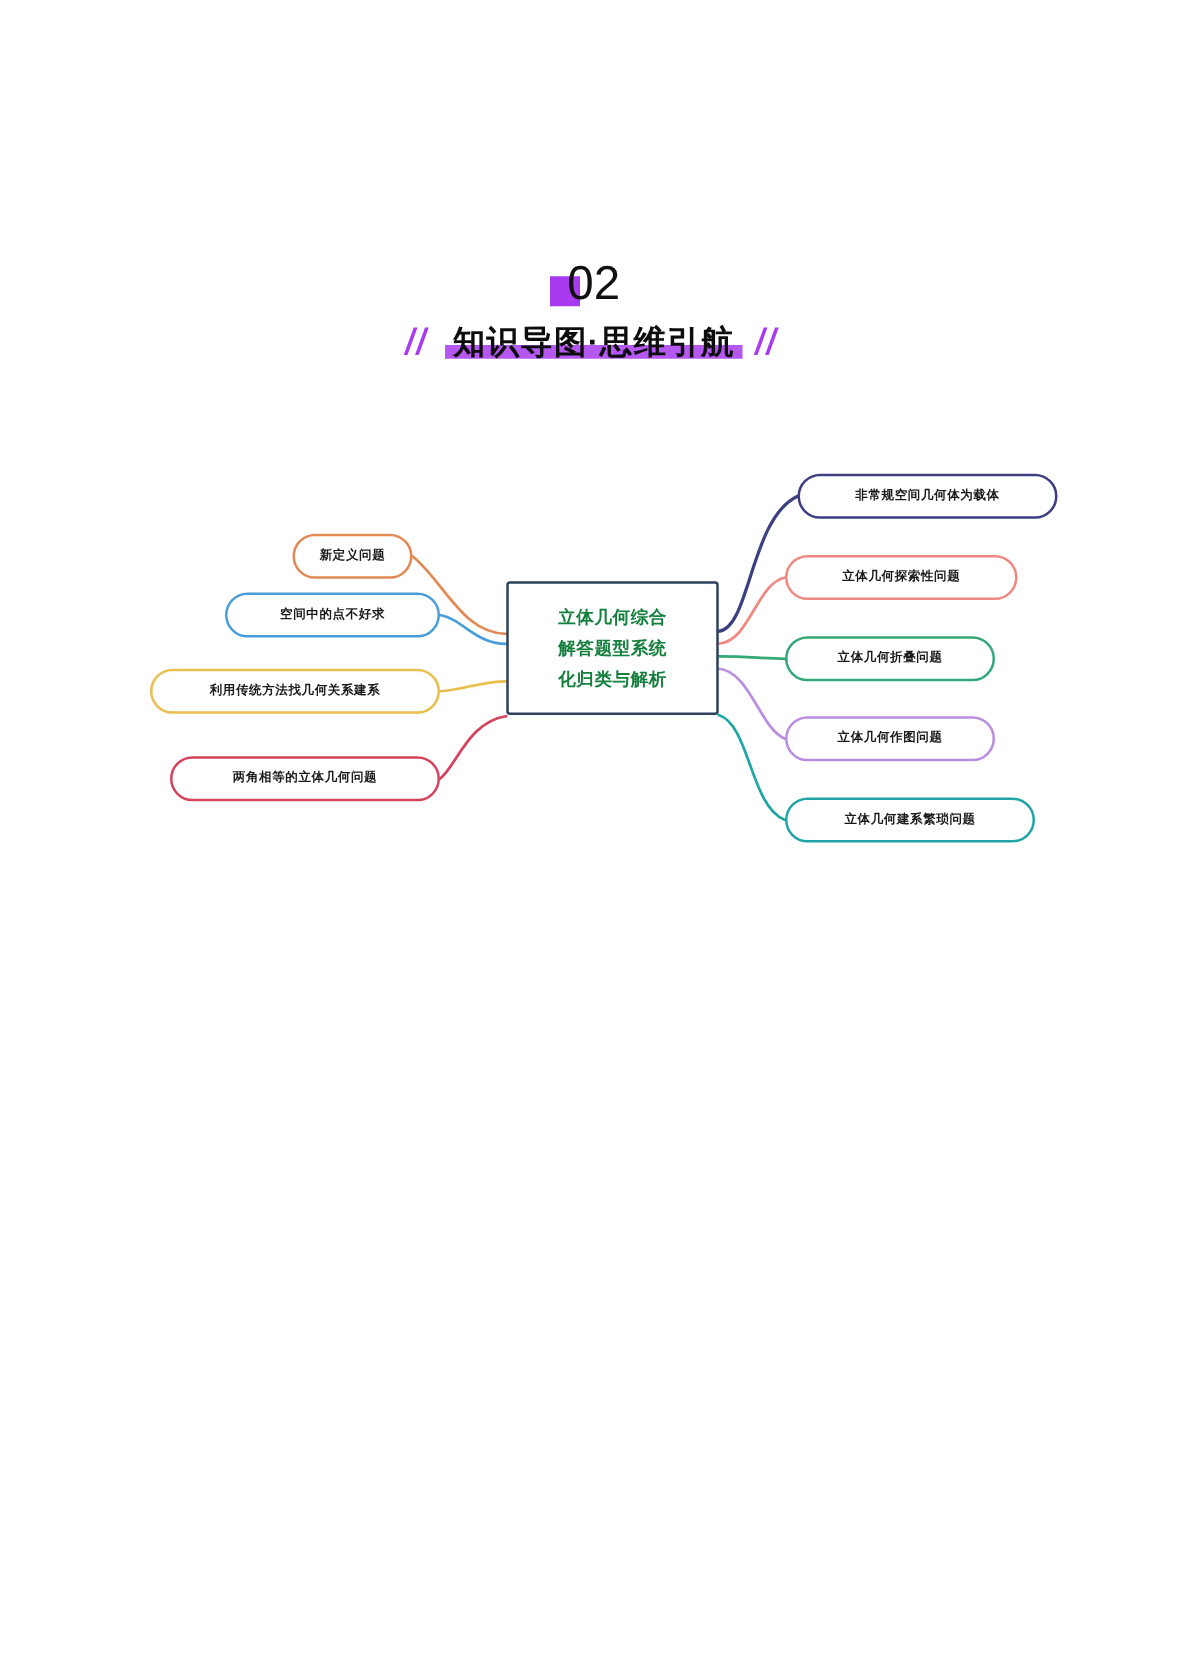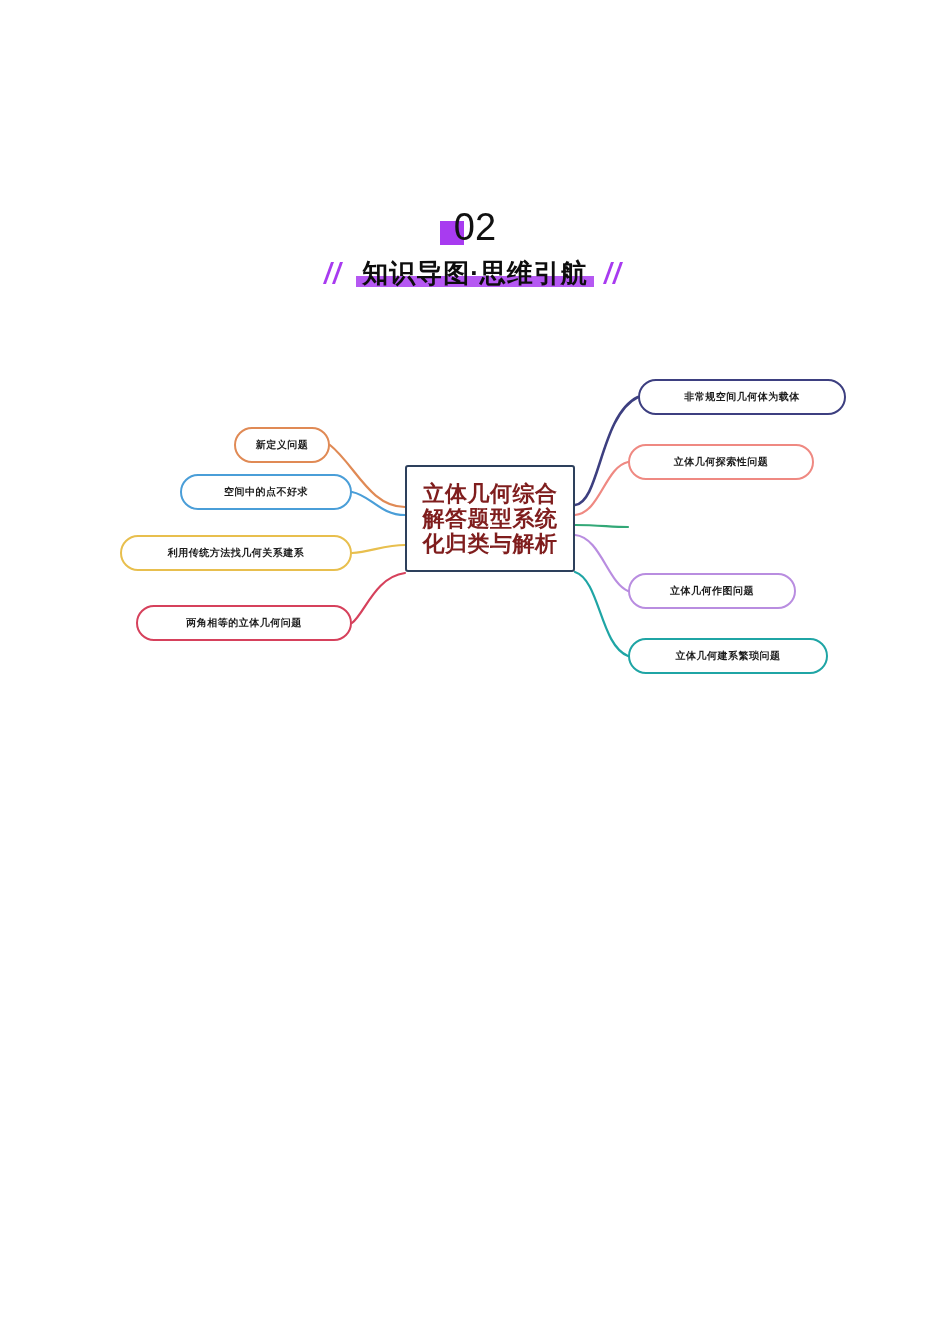--- a/index.html
+++ b/index.html
@@ -168,24 +168,24 @@
     border-width: 2px;
     border-color: #2d405c;
     width: 170px;
     height: 107px;
     left: 405px;
     top: 110px;
     flex-direction: column;
     padding: 6px 4px;
   }
   .node.central .node-label {
-    font-size: 22px;
+    font-size: 14px;
     line-height: 25px;
     font-weight: bold;
-    color: #7f1d1d;
+    color: #15803d;
     letter-spacing: 0.5px;
     text-align: center;
   }
 </style>
 </head>
 <body>
 
 <div class="page">
 
   <div class="header">
@@ -253,20 +253,23 @@
     </div>
 
     <div class="node leaf" style="left:638px; top:24px; width:208px; border-color:#3d3f80; border-width:2.5px;">
       <span class="node-label">非常规空间几何体为载体</span>
     </div>
 
     <div class="node leaf" style="left:628px; top:89px; width:186px; border-color:#ef8982;">
       <span class="node-label">立体几何探索性问题</span>
     </div>
 
+    <div class="node leaf" style="left:628px; top:154px; width:168px; border-color:#33a877;">
+      <span class="node-label">立体几何折叠问题</span>
+    </div>
 
     <div class="node leaf" style="left:628px; top:218px; width:168px; border-color:#b98de0;">
       <span class="node-label">立体几何作图问题</span>
     </div>
 
     <div class="node leaf" style="left:628px; top:283px; width:200px; border-color:#1fa5a5;">
       <span class="node-label">立体几何建系繁琐问题</span>
     </div>
 
   </div>

